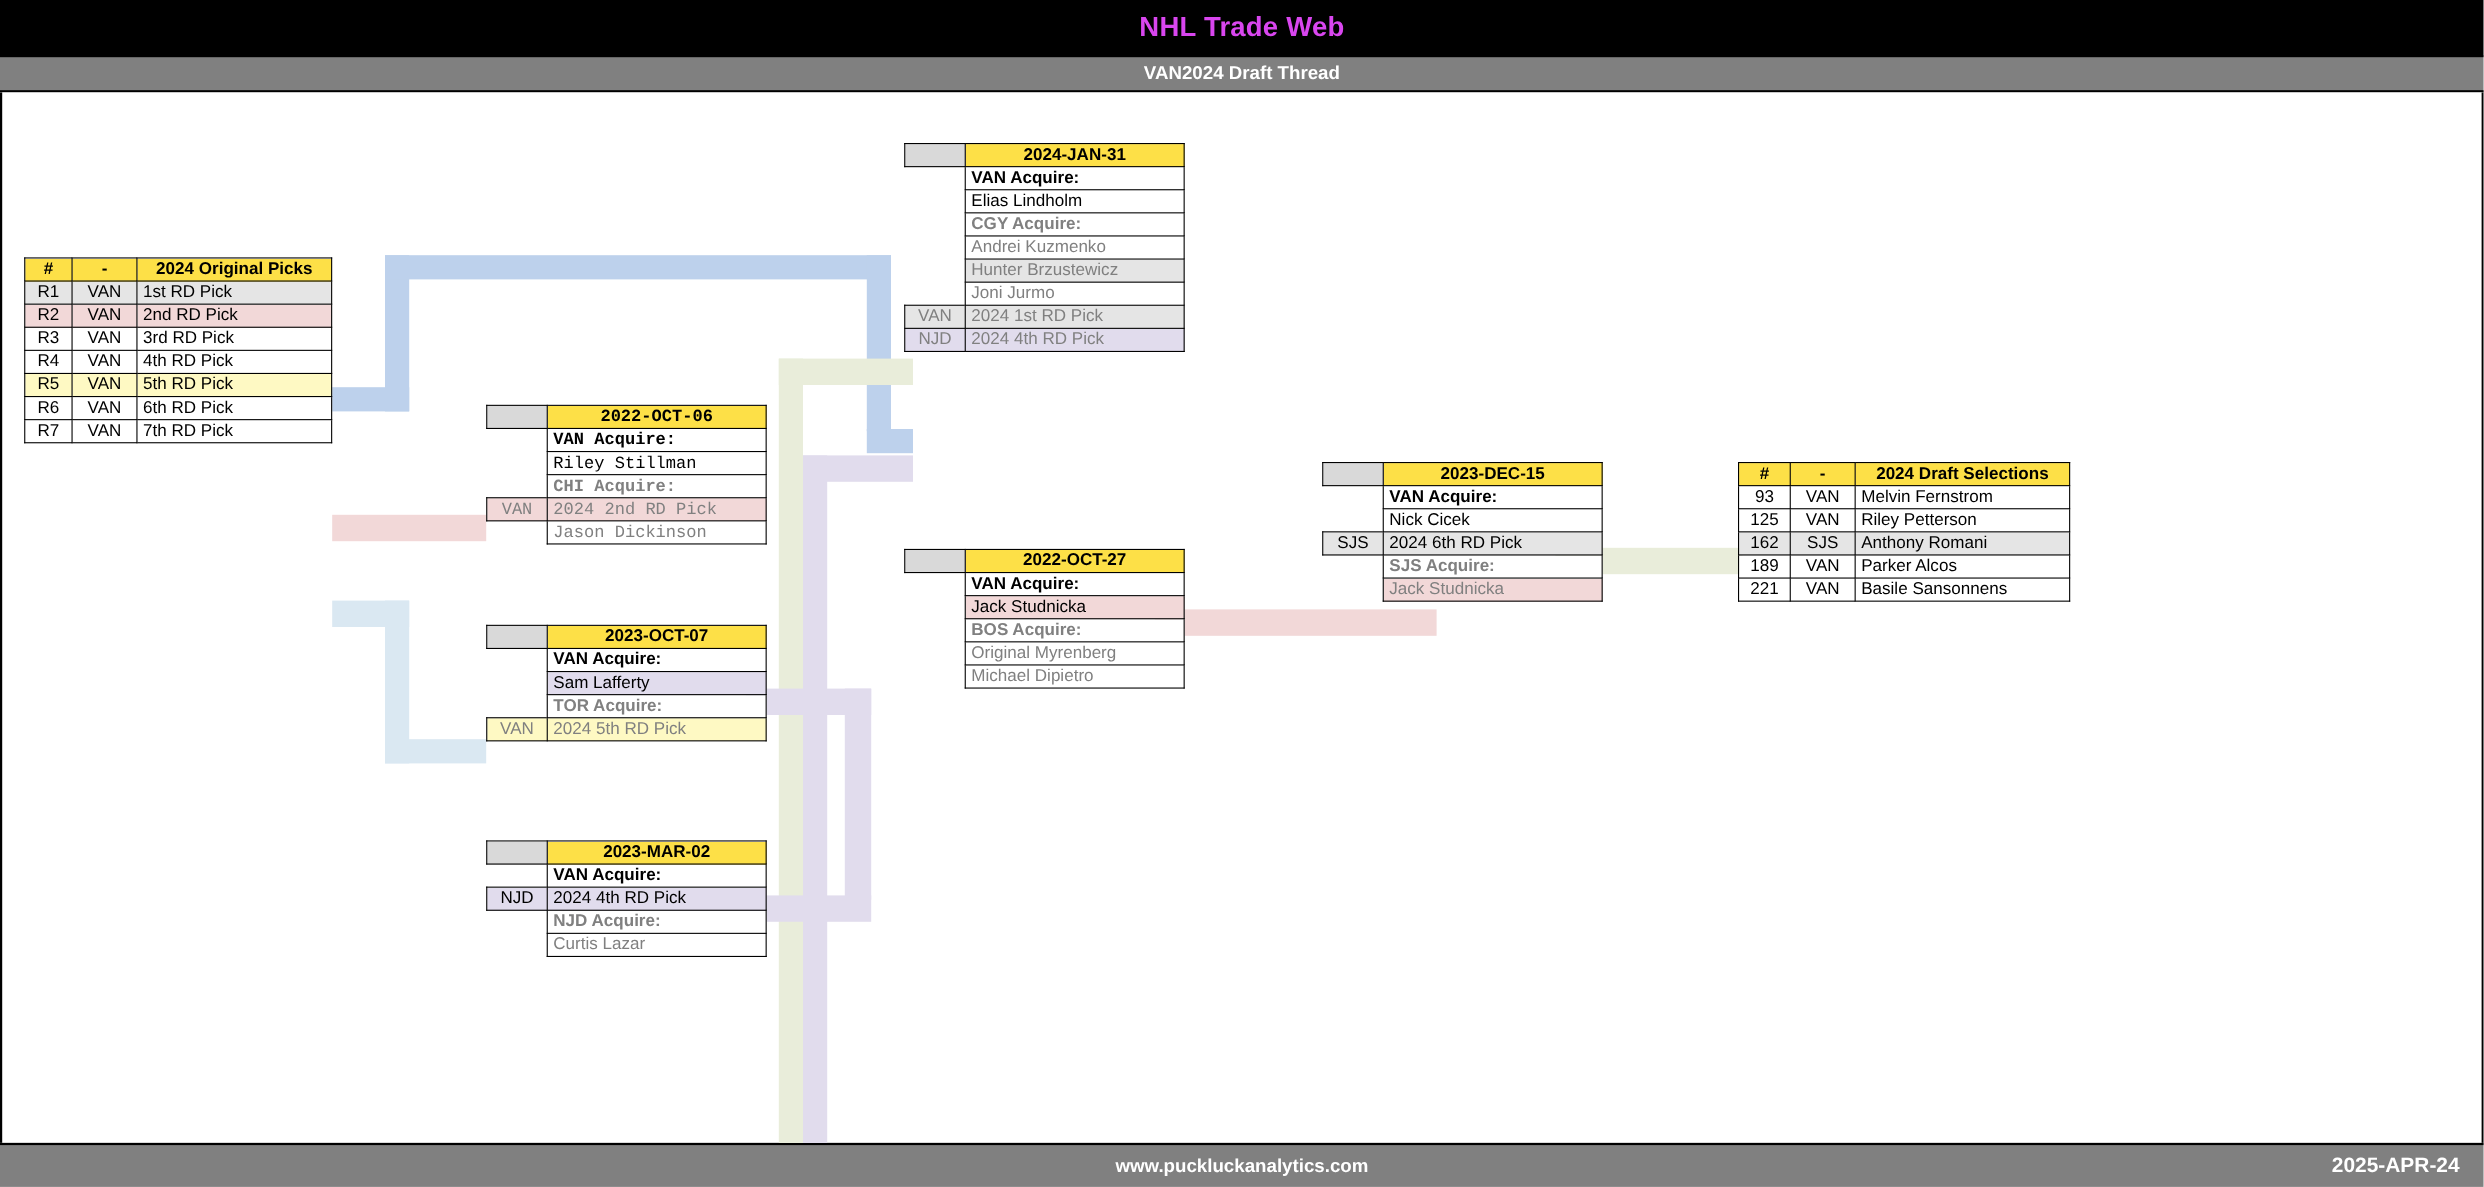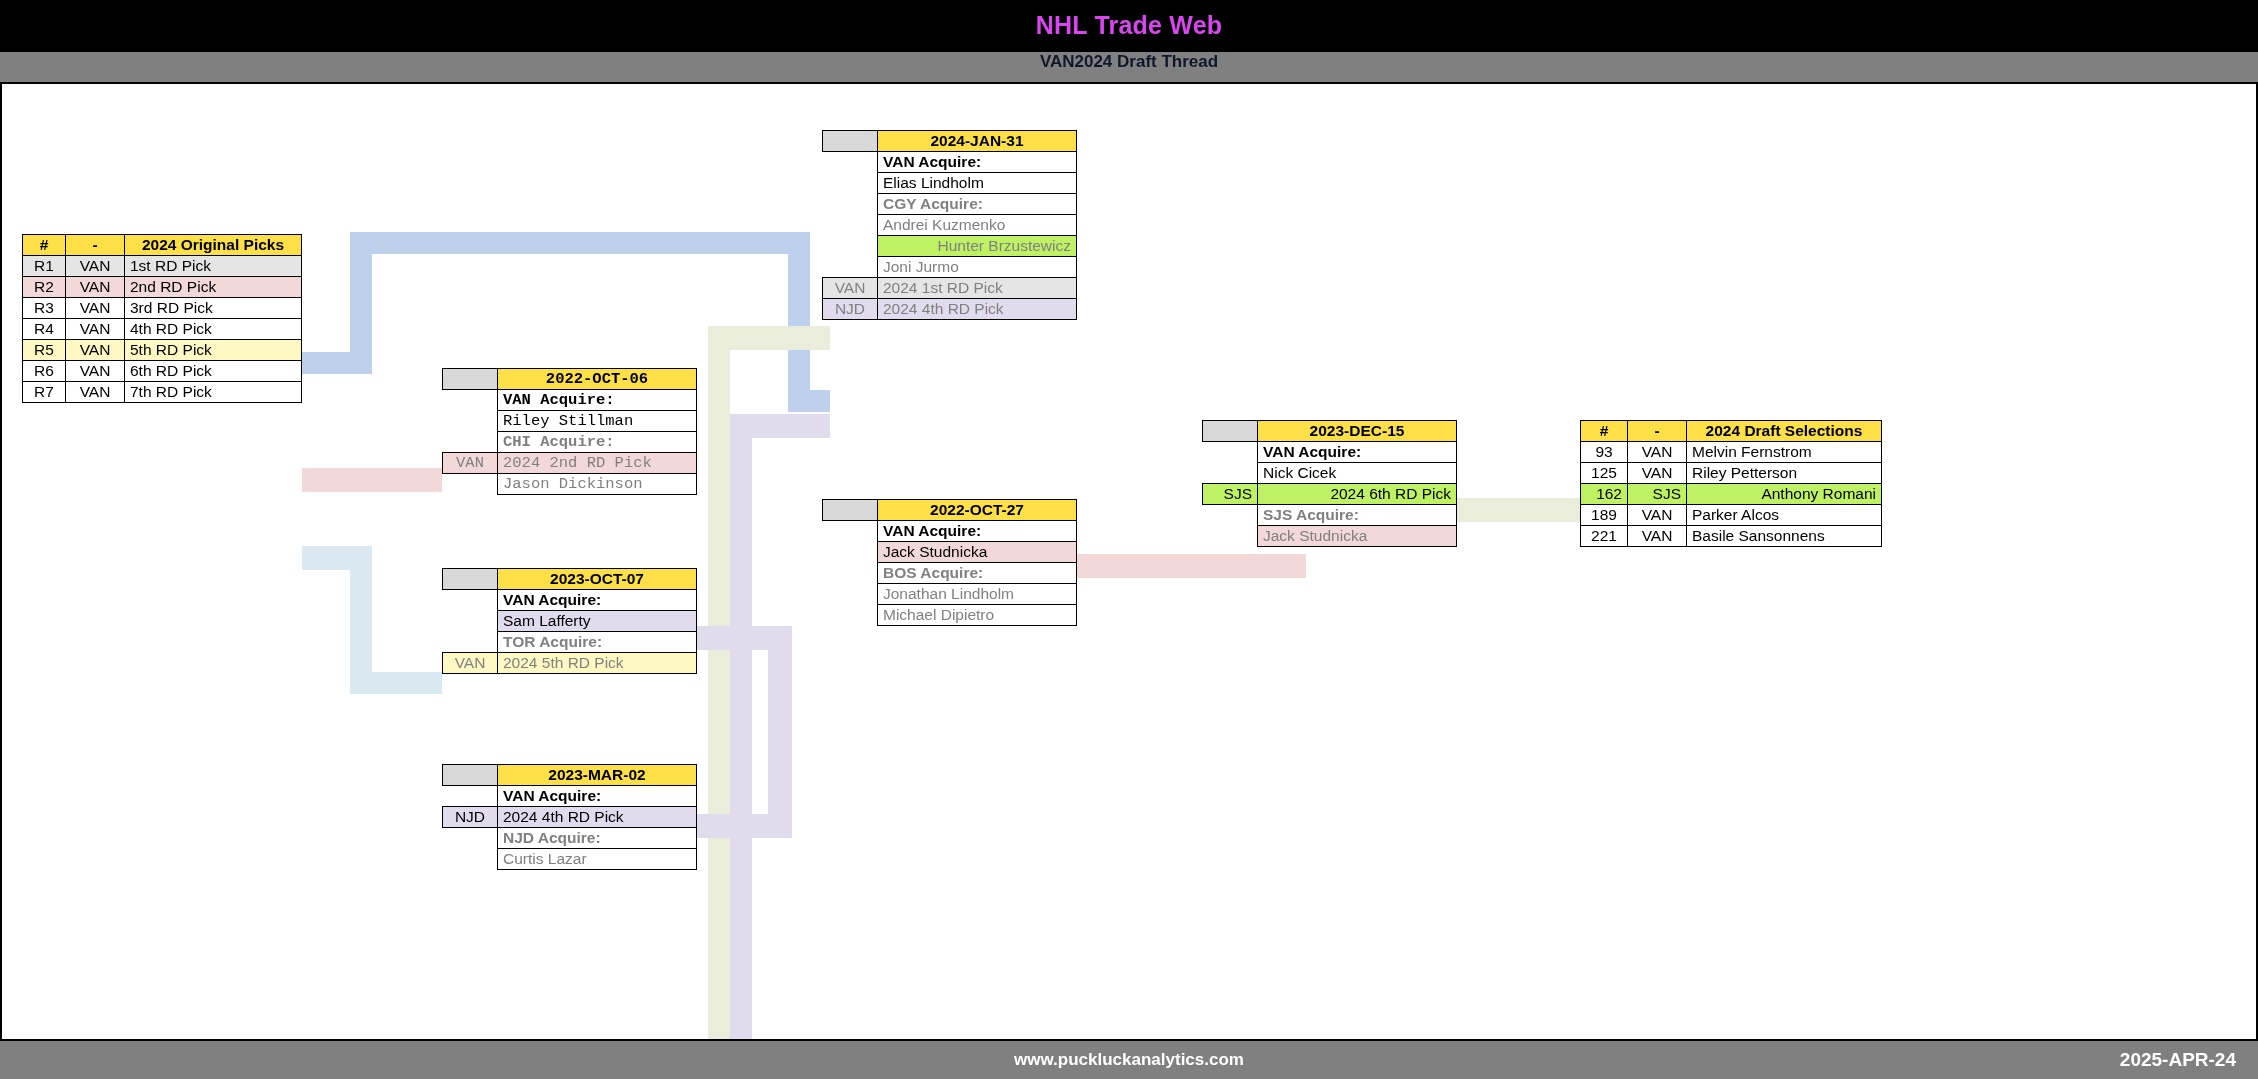--- a/index.html
+++ b/index.html
@@ -17,22 +17,22 @@
   }
   
   .titlebar{
     position:absolute;left:0;top:0;width:2258px;height:50px;
     background:#000000;color:#d946ef;
     display:flex;align-items:center;justify-content:center;
     font-size:25px;font-weight:bold;letter-spacing:.2px;
   }
   .subbar{
     position:absolute;left:0;top:50px;width:2258px;height:34px;
-    background:#808080;color:#0f172a;
-    display:flex;align-items:flex-start;justify-content:center;
+    background:#808080;color:#ffffff;
+    display:flex;align-items:center;justify-content:center;
     font-size:17px;font-weight:bold;
     border-top:2px solid #000;border-bottom:2px solid #000;
     box-sizing:border-box;
   }
   
   .canvas{
     position:absolute;left:0;top:84px;width:2258px;height:955px;
     background:#ffffff;
     border-left:2px solid #000;border-right:2px solid #000;
     box-sizing:border-box;
@@ -83,21 +83,21 @@
   .bold{font-weight:bold;}
   .muted{color:#808080;}
   .white{background:#ffffff;}
   .num{text-align:center;}
 
   
   .f-blue{background:#e5e5e5;}
   .f-blue-lt{background:#fef9c3;}
   .f-red{background:#f2d8d8;}
   .f-purple{background:#e1dced;}
-  .f-green{background:#bef264;text-align:right;}
+  .f-green{background:#e5e5e5;}
 </style>
 </head>
 <body>
 
 <div id="app">
 
   <div class="titlebar">
     <span>NHL Trade Web</span>
   </div>
   <div class="subbar">
@@ -308,21 +308,21 @@
       <tr>
         <td class="nobox"></td>
         <td class="f-red">Jack Studnicka</td>
       </tr>
       <tr>
         <td class="nobox"></td>
         <td class="bold muted white">BOS Acquire:</td>
       </tr>
       <tr>
         <td class="nobox"></td>
-        <td class="muted white">Jonathan Lindholm</td>
+        <td class="muted white">Original Myrenberg</td>
       </tr>
       <tr>
         <td class="nobox"></td>
         <td class="muted white">Michael Dipietro</td>
       </tr>
     </tbody>
       </table>
 
     <table class="card" style="left:1200px;top:336px;">
       <tbody>

